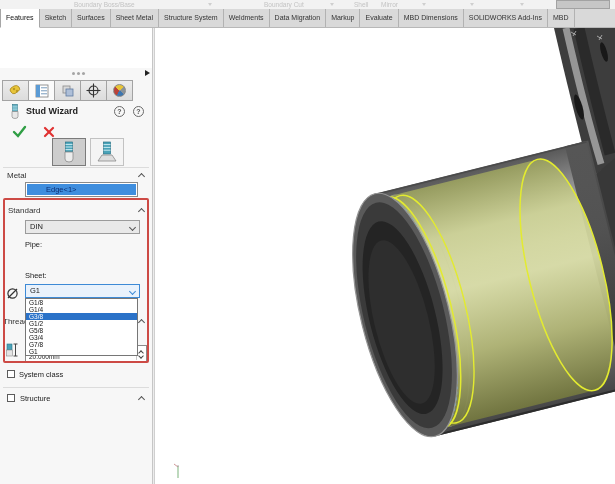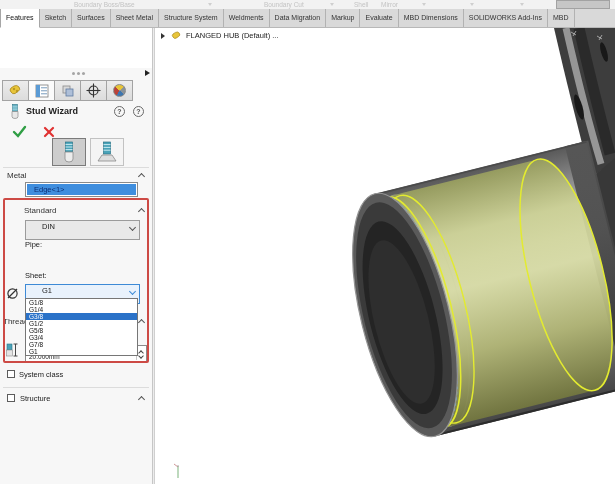--- a/index.html
+++ b/index.html
@@ -45,24 +45,24 @@
   .stud-btn.selected { background:#cdcdcd; border:1px solid #7b7b7b; }
 
   .divider { position:absolute; left:3px; width:146px; border-top:1px solid #dcdcdc; }
 
   .sec-label { position:absolute; font-size:8px; color:#333; }
   .chev { position:absolute; width:5px; height:5px; border-right:1.3px solid #555; border-bottom:1.3px solid #555; }
   .chev.up { transform:rotate(-135deg); }
   .chev.down { transform:rotate(45deg); }
 
   .edge-box { position:absolute; left:25px; top:114px; width:113px; height:15px; background:#fff; border:1px solid #8a8a8a; padding:1px; }
-  .edge-row { width:100%; height:100%; background:#3f8ede; color:#0d2f74; font-size:7.5px; line-height:11px; padding-left:7px; }
-
-  .combo { position:absolute; left:25px; width:115px; height:20px; background:#e9e9e9; border:1px solid #9b9b9b;
-    font-size:7.5px; line-height:12px; color:#222; padding-left:16px; white-space:nowrap; }
+  .edge-row { width:100%; height:100%; background:#3f8ede; color:#0d2f74; font-size:7.5px; line-height:11px; padding-left:19px; }
+
+  .combo { position:absolute; left:25px; width:115px; height:14px; background:#e9e9e9; border:1px solid #9b9b9b;
+    font-size:7.5px; line-height:12px; color:#222; padding-left:4px; white-space:nowrap; }
   .combo .cchev { position:absolute; right:4px; top:4px; width:5px; height:5px;
     border-right:1.3px solid #555; border-bottom:1.3px solid #555; transform:rotate(45deg); }
   .combo.focused { background:#e9f2fc; border:1px solid #3d8ad6; }
   .combo.focused .cchev { border-color:#3d8ad6; }
   .small-label { position:absolute; left:25px; font-size:7.5px; color:#222; }
 
   .red-rect { position:absolute; left:3px; top:130px; width:146px; height:165px;
     border:2px solid #cd4a45; border-radius:2px; z-index:8; }
 
   .droplist { position:absolute; left:25px; top:230px; width:113px; height:58px; background:#fff;
@@ -202,21 +202,21 @@
     <div class="divider" style="top:99px;"></div>
 
     <div class="sec-label" style="left:7px; top:103px;">Metal</div>
     <span class="chev up" style="left:139px; top:106px;"></span>
     <div class="edge-box">
       <div class="edge-row">Edge&lt;1&gt;</div>
     </div>
 
     <div class="red-rect"></div>
 
-    <div class="sec-label" style="left:24px; top:138px;">Standard</div>
+    <div class="sec-label" style="left:8px; top:138px;">Standard</div>
     <span class="chev up" style="left:139px; top:141px;"></span>
 
     <div class="combo" style="top:152px;">
       <span>DIN</span>
       <span class="cchev"></span>
     </div>
 
     <div class="small-label" style="top:172px;">Pipe:</div>
 
     <div class="small-label" style="top:203px;">Sheet:</div>
@@ -325,22 +325,15 @@
       </g>
 
       <g opacity="0.8">
         <line x1="23" y1="438" x2="23" y2="450" stroke="#5aa05a" stroke-width="1"></line>
         <line x1="19" y1="436" x2="23" y2="439" stroke="#c47b7b" stroke-width="1"></line>
         <circle cx="23" cy="438" r="0.8" fill="#888"></circle>
       </g>
     </svg>
 
     
-    <div class="ftree">
-      <span class="tri"></span>
-      <svg width="11" height="11" viewBox="0 0 11 11">
-        <path d="M2,7 q-1.5,-1.5 0,-3 l2.5,-1.6 q2.3,-1.2 3.8,0.8 q1.5,2 -0.8,3.4 l-2.5,1.6 q-2,0.8 -3,-1.2 z" fill="#e8c53a" stroke="#a8871d" stroke-width="0.7"></path>
-      </svg>
-      <span class="txt">FLANGED HUB (Default) ...</span>
-    </div>
   </div>
 
 </div>
 
 </body></html>

